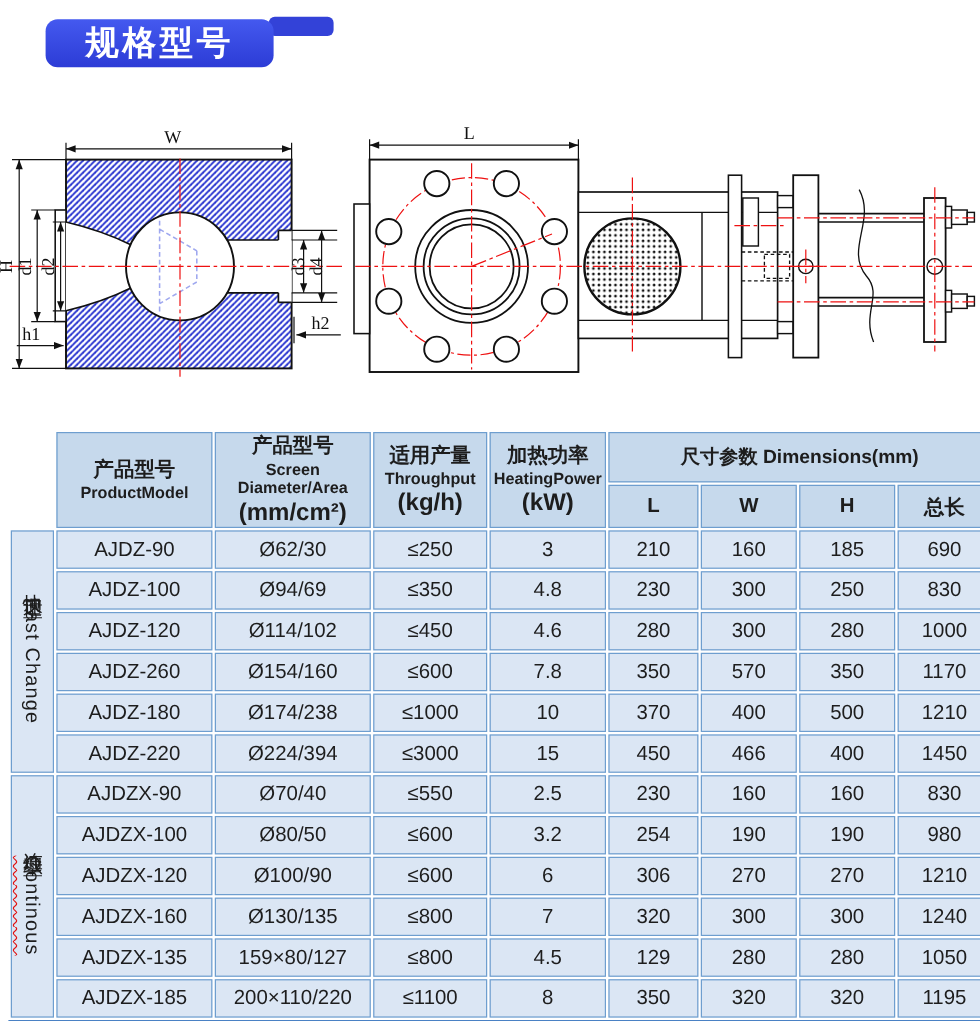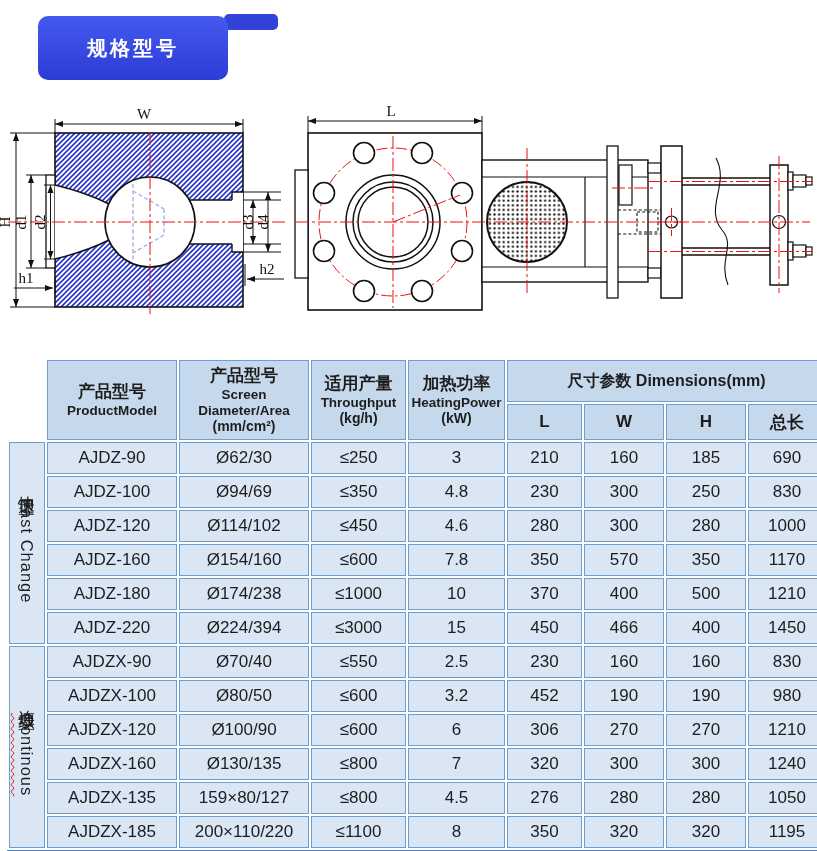--- a/index.html
+++ b/index.html
@@ -7,24 +7,24 @@
     width:817px;height:851px;position:relative;background:#ffffff;
     font-family:"Liberation Sans","DejaVu Sans",sans-serif;
     -webkit-font-smoothing:antialiased;
   }
   
   .badge-tab{
     position:absolute;left:224px;top:14px;width:54px;height:16px;
     background:#3342d8;border-radius:5px;
   }
   .badge{
-    position:absolute;left:38px;top:16px;width:190px;height:64px;
+    position:absolute;left:38px;top:16px;width:190px;height:40px;
     background:linear-gradient(180deg,#4459ef 0%,#2c3cd6 100%);
     border-radius:10px;color:#fff;display:flex;align-items:center;justify-content:center;
-    font-size:20px;font-weight:bold;letter-spacing:3px;
+    font-size:28px;font-weight:bold;letter-spacing:3px;
   }
   
   .drawings{position:absolute;left:0;top:88px;}
   .dimtext{font-family:"Liberation Serif","DejaVu Serif",serif;font-size:15px;fill:#111;}
   
   table.spec{
     position:absolute;left:7px;top:358px;width:803px;
     table-layout:fixed;border-collapse:separate;border-spacing:2px;
     border-bottom:3px solid #4a81c4;
   }
@@ -32,21 +32,21 @@
     border:1px solid #6e9ecf;text-align:center;vertical-align:middle;
     padding:0;color:#1d1d1d;overflow:hidden;
   }
   .spec thead th{background:#c6d9ec;}
   .spec th.blank{border:none;background:transparent;}
   .spec td{background:#dbe6f4;height:30px;font-size:17px;}
   .spec thead tr.r1{height:42px;}
   .spec thead tr.r2{height:36px;}
   .h-zh{font-size:17px;line-height:1.3;}
   .h-en{font-size:13.5px;line-height:1.15;}
-  .h-unit{font-size:14px;line-height:1.2;}
+  .h-unit{font-size:20px;line-height:1.2;}
   .dims-label{font-size:16px;}
   .sub-dim{font-size:17px;}
   .group-cell{
     background:#dbe6f4;writing-mode:vertical-lr;text-orientation:mixed;
     font-size:16.5px;letter-spacing:2px;color:#1d1d1d;font-weight:normal;
   }
   .g-en{margin-top:10px;letter-spacing:1px;}
   .squiggle{
     text-decoration-line:underline;text-decoration-style:wavy;
     text-decoration-color:#e11212;text-decoration-thickness:1px;
@@ -290,21 +290,21 @@
         <td>AJDZ-120</td>
         <td>Ø114/102</td>
         <td>≤450</td>
         <td>4.6</td>
         <td>280</td>
         <td>300</td>
         <td>280</td>
         <td>1000</td>
       </tr>
       <tr>
-        <td>AJDZ-160</td>
+        <td>AJDZ-260</td>
         <td>Ø154/160</td>
         <td>≤600</td>
         <td>7.8</td>
         <td>350</td>
         <td>570</td>
         <td>350</td>
         <td>1170</td>
       </tr>
       <tr>
         <td>AJDZ-180</td>
@@ -337,21 +337,21 @@
         <td>230</td>
         <td>160</td>
         <td>160</td>
         <td>830</td>
       </tr>
       <tr>
         <td>AJDZX-100</td>
         <td>Ø80/50</td>
         <td>≤600</td>
         <td>3.2</td>
-        <td>452</td>
+        <td>254</td>
         <td>190</td>
         <td>190</td>
         <td>980</td>
       </tr>
       <tr>
         <td>AJDZX-120</td>
         <td>Ø100/90</td>
         <td>≤600</td>
         <td>6</td>
         <td>306</td>
@@ -367,21 +367,21 @@
         <td>320</td>
         <td>300</td>
         <td>300</td>
         <td>1240</td>
       </tr>
       <tr>
         <td>AJDZX-135</td>
         <td>159×80/127</td>
         <td>≤800</td>
         <td>4.5</td>
-        <td>276</td>
+        <td>129</td>
         <td>280</td>
         <td>280</td>
         <td>1050</td>
       </tr>
       <tr>
         <td>AJDZX-185</td>
         <td>200×110/220</td>
         <td>≤1100</td>
         <td>8</td>
         <td>350</td>

